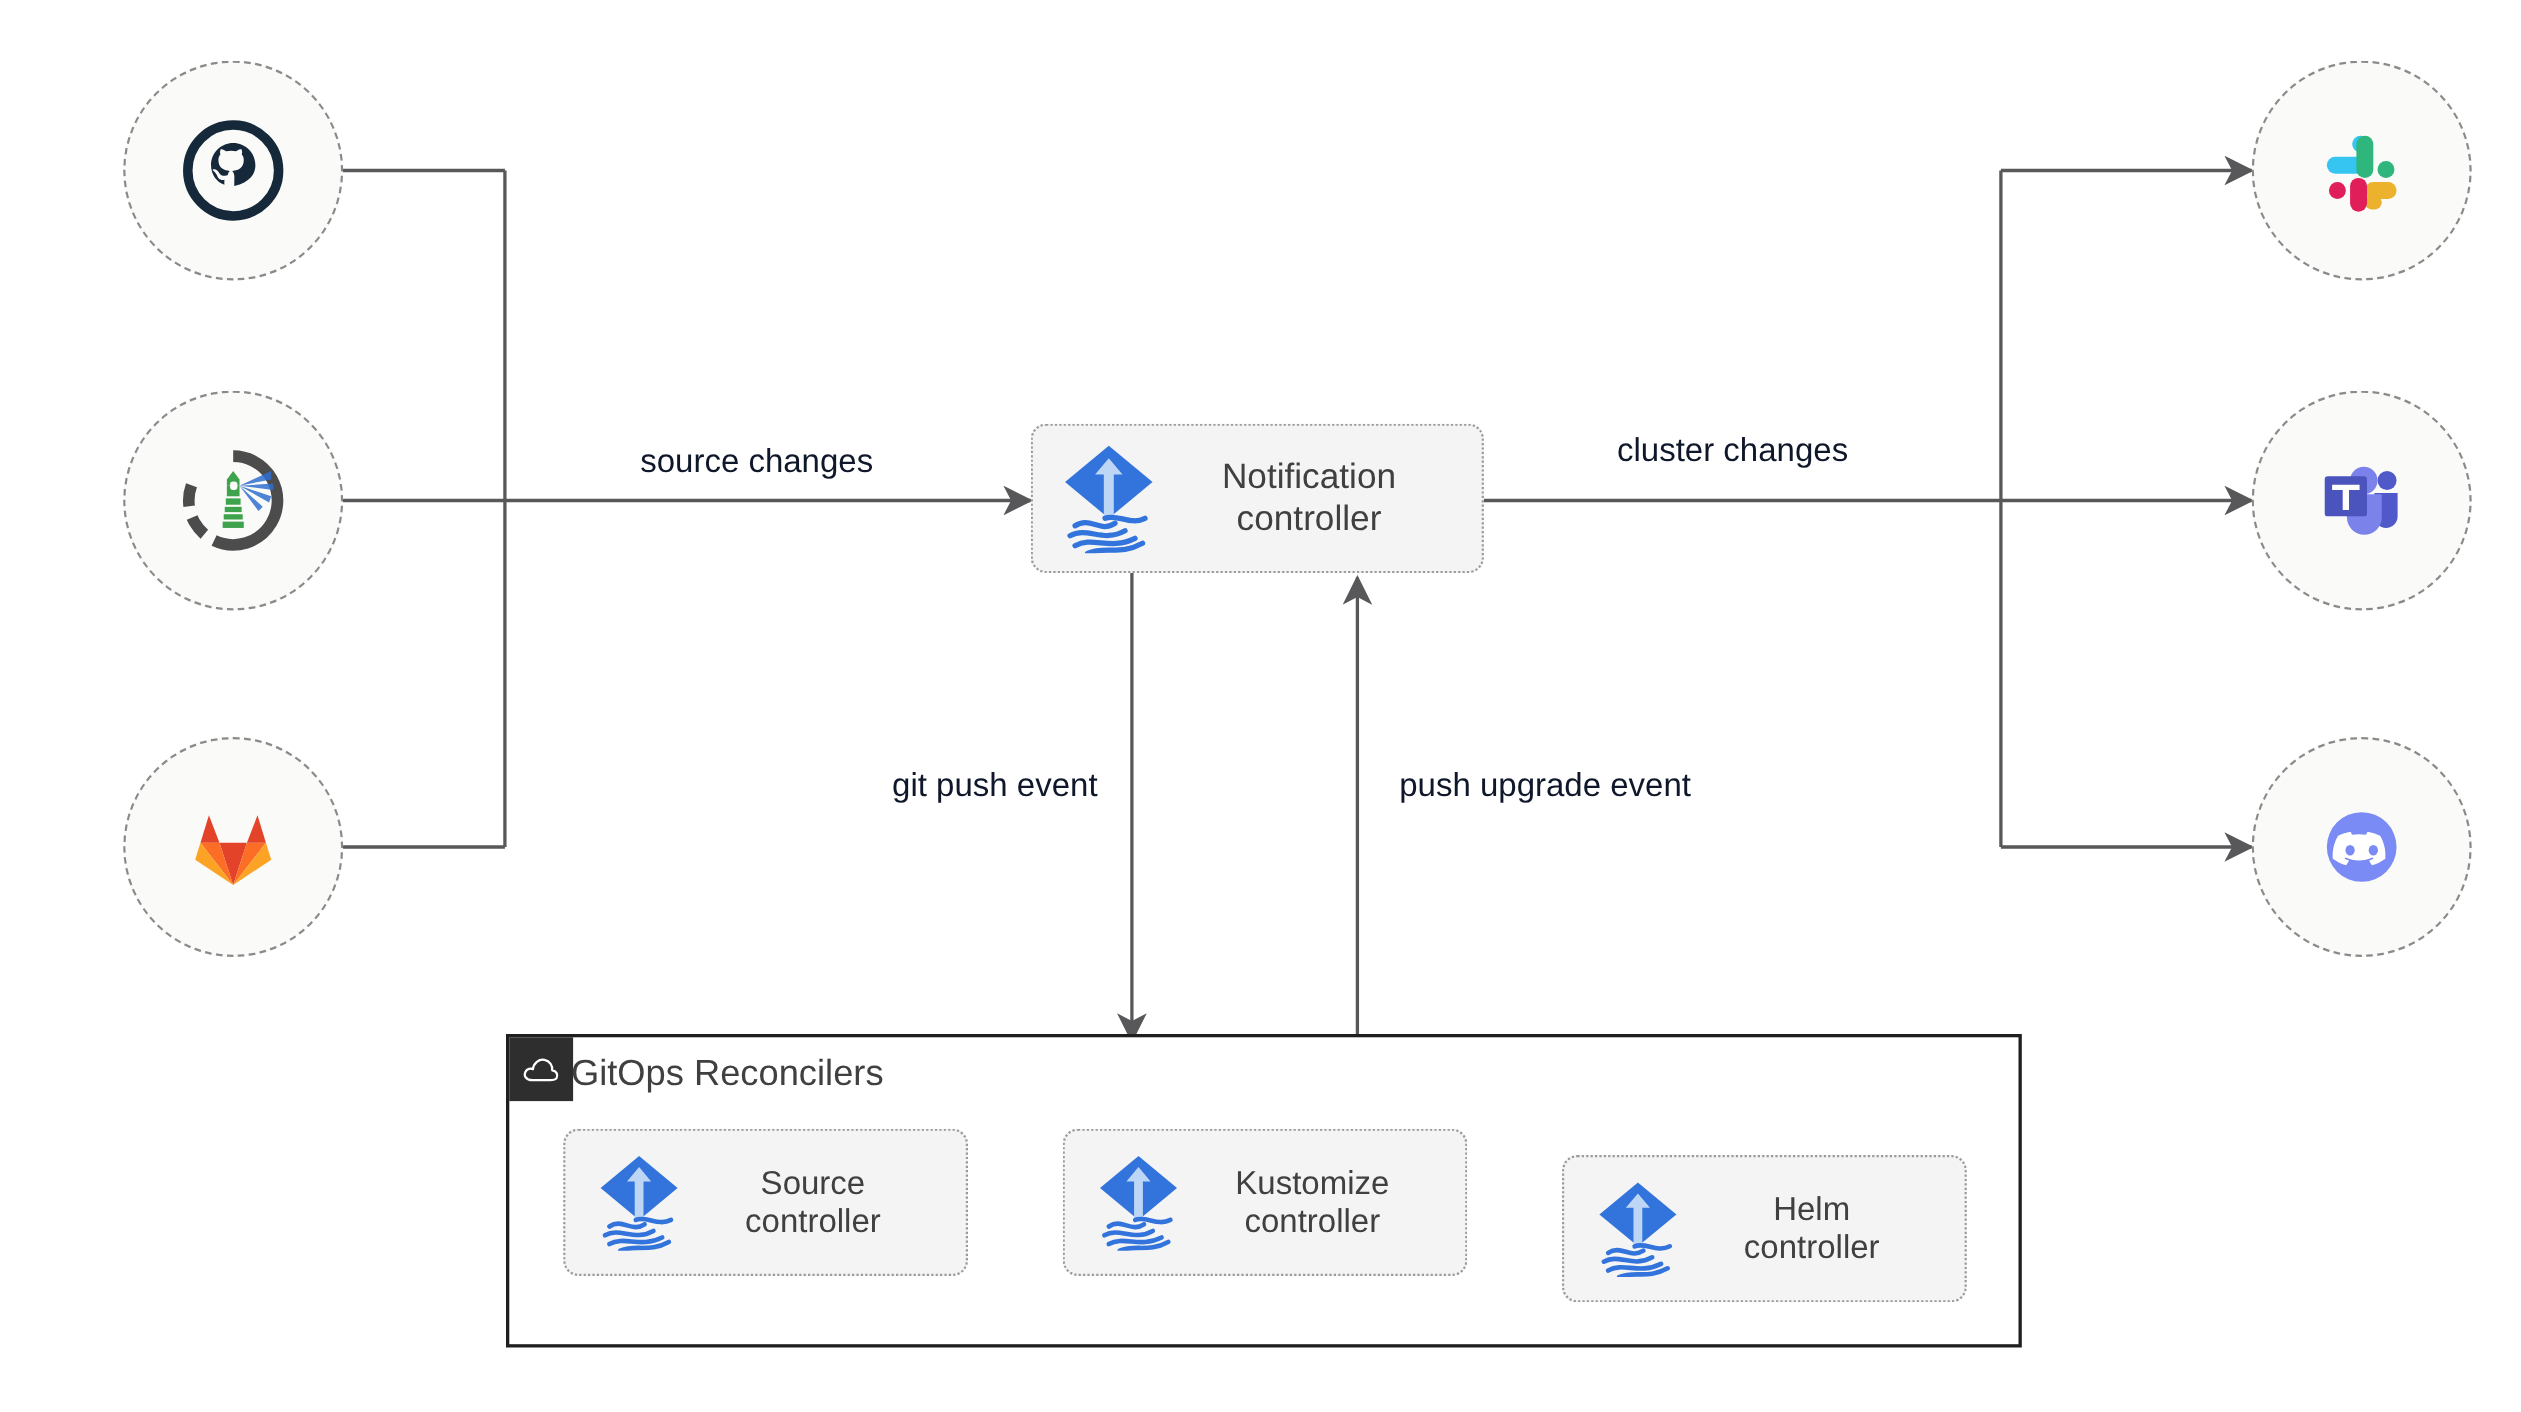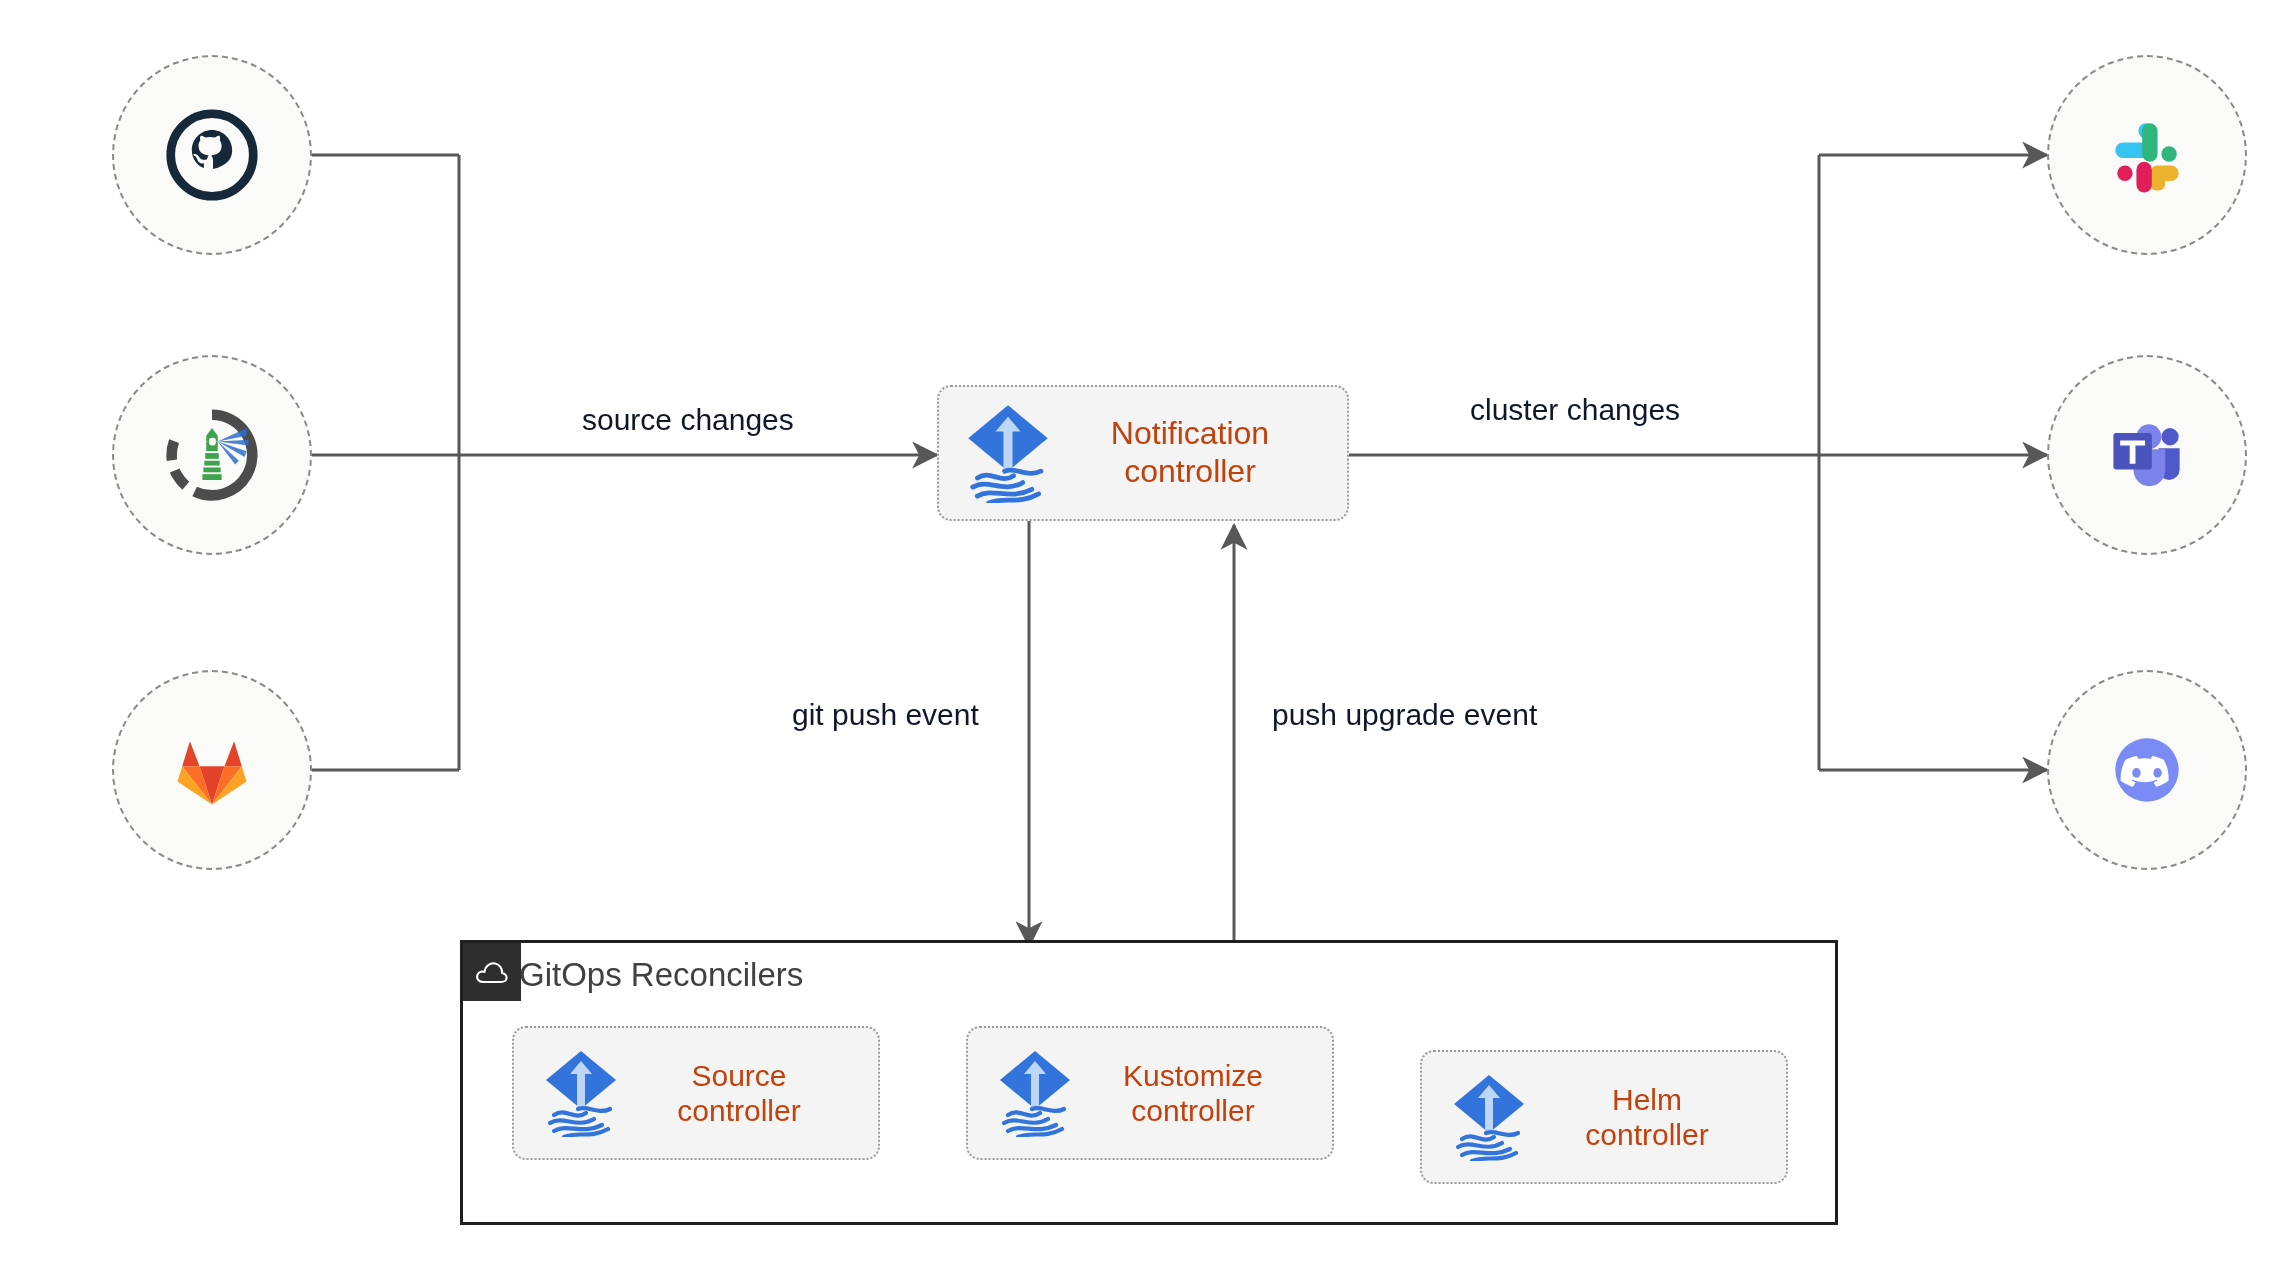--- a/index.html
+++ b/index.html
@@ -59,21 +59,21 @@
     width: 74px;
     height: 88px;
     flex: 0 0 auto;
     margin-left: 30px;
   }
   .ctrl-box .ctrl-label {
     flex: 1 1 auto;
     text-align: center;
     font-size: 30px;
     line-height: 1.18;
-    color: #c2410c;
+    color: #404040;
     padding-right: 18px;
     white-space: pre-line;
   }
   #node-notification .flux-logo {
     width: 86px;
     height: 100px;
     margin-left: 26px;
   }
   #node-notification .ctrl-label {
     font-size: 32px;
@@ -299,17 +299,17 @@
       </g>
     </svg>
     <div class="ctrl-label">Helm
 controller</div>
   </div>
 
   <div class="edge-label" style="left:572px; top:403px;">source changes</div>
 
   <div class="edge-label" style="left:1460px; top:393px;">cluster changes</div>
 
-  <div class="edge-label" style="left:782px; top:698px;">git push event</div>
+  <div class="edge-label" style="left:801px; top:698px;">git push event</div>
 
   <div class="edge-label" style="left:1262px; top:698px;">push upgrade event</div>
 
 </div>
 
 </body></html>

